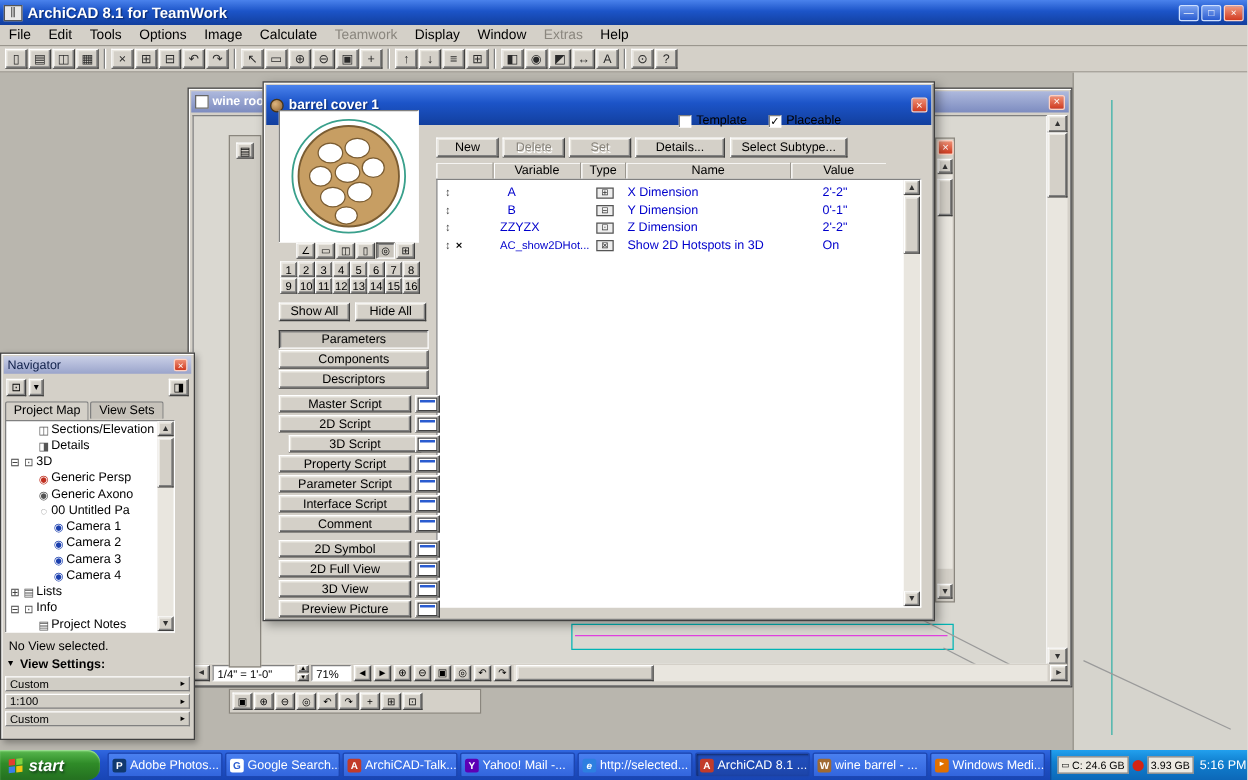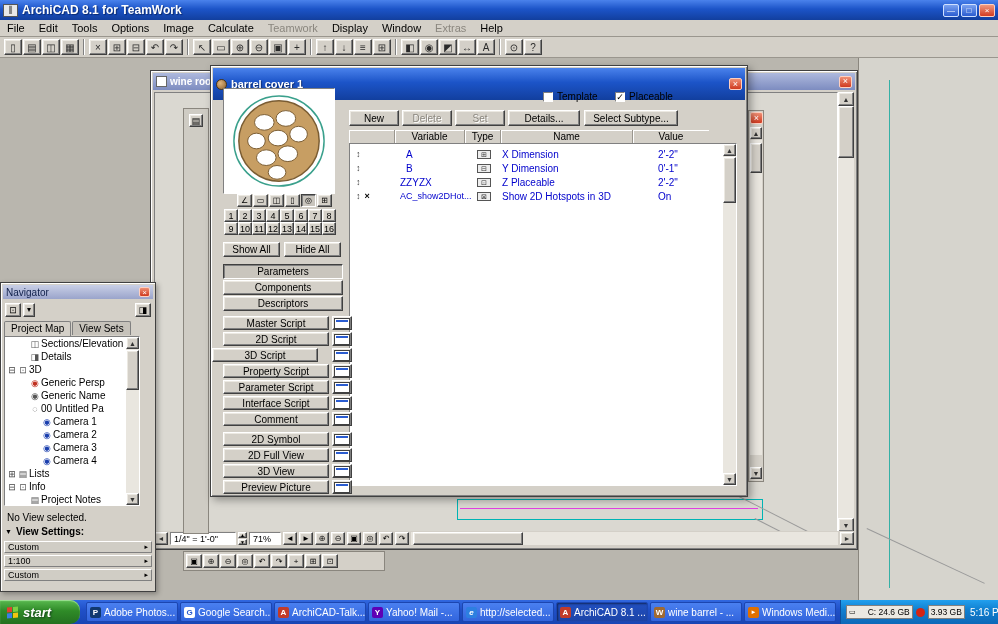--- a/index.html
+++ b/index.html
@@ -33,21 +33,21 @@
   .trow .exp{width:10px;font-size:9px;color:#444;text-align:center;flex:0 0 10px}
   .trow .tico{width:12px;font-size:9px;color:#555;text-align:center;flex:0 0 12px}
   .ic-b{color:#1b3fae!important}.ic-r{color:#c03020!important}
   .d0{padding-left:2px}.d1{padding-left:14px}.d2{padding-left:26px}
   .tab{border:1px solid #808080;border-bottom:none;border-radius:2px 2px 0 0;background:#c6c2ba;padding:1px 6px;font-size:10px;margin-right:1px}
   .tab.active{background:#d4d0c8;position:relative;top:1px;padding-bottom:2px}
   .vs-row{position:absolute;left:3px;width:148px;height:12px;background:#d0cdc5;border:1px solid;border-color:#fff #808080 #808080 #fff;display:flex;align-items:center;font-size:9px;padding:0 3px}
   .task{position:absolute;top:2px;width:92px;height:20px;background:linear-gradient(#4a80f0,#3265dd);border:1px solid #1c46b0;border-radius:2px;color:#fff;font-size:10px;display:flex;align-items:center;gap:3px;padding:0 3px;white-space:nowrap;overflow:hidden}
   .task.active{background:linear-gradient(#2250c0,#1c44a8);box-shadow:inset 1px 1px 2px rgba(0,0,0,.5)}
   .tico-sq{width:11px;height:11px;border-radius:2px;font-size:8px;font-weight:bold;color:#fff;display:flex;align-items:center;justify-content:center;flex:0 0 11px}
-  .badge{background:#ece9e2;border:1px solid #808080;font-size:8.5px;height:14px;display:flex;align-items:center;gap:12px;padding:0 2px;color:#000;white-space:nowrap}
+  .badge{background:#ece9e2;border:1px solid #808080;font-size:8.5px;height:14px;display:flex;align-items:center;gap:2px;padding:0 2px;color:#000;white-space:nowrap}
   .cbox{width:10px;height:10px;background:#fff;border:1px solid;border-color:#808080 #fff #fff #808080;display:flex;align-items:center;justify-content:center;font-size:9px}
 </style>
 </head>
 <body>
 
 <div id="screen">
 
   <div class="abs flex titlebar-main" style="left:0;top:0;width:998px;height:20px;padding:0 3px">
     <span style="width:15px;height:13px;background:#e8e8e8;border:1px solid #555;margin-right:4px;display:flex;align-items:center;justify-content:center;font-size:9px;color:#333">⫼</span>
     <span style="font-weight:bold;font-size:12px;text-shadow:1px 1px 1px #0a2a70">ArchiCAD 8.1 for TeamWork</span>
@@ -210,21 +210,21 @@
             <span>3D</span>
           </div>
         <div class="trow d1">
             <span class="exp"></span>
             <span class="tico ic-r">◉</span>
             <span>Generic Persp</span>
           </div>
         <div class="trow d1">
             <span class="exp"></span>
             <span class="tico">◉</span>
-            <span>Generic Name</span>
+            <span>Generic Axono</span>
           </div>
         <div class="trow d1">
             <span class="exp"></span>
             <span class="tico">◌</span>
             <span>00 Untitled Pa</span>
           </div>
         <div class="trow d2">
             <span class="exp"></span>
             <span class="tico ic-b">◉</span>
             <span>Camera 1</span>
@@ -356,21 +356,21 @@
             <span class="bluetxt" style="padding-left:24px">0'-1"</span>
           </div>
           <div class="prow">
             <span class="flex" style="padding-left:6px;gap:4px;color:#404040;font-size:9px">
                 <span>↕</span>
               </span>
             <span class="bluetxt" style="padding-left:4px">ZZYZX</span>
             <span class="flex" style="justify-content:center">
                 <span class="typico">⊡</span>
               </span>
-            <span class="bluetxt">Z Placeable</span>
+            <span class="bluetxt">Z Dimension</span>
             <span class="bluetxt" style="padding-left:24px">2'-2"</span>
           </div>
           <div class="prow">
             <span class="flex" style="padding-left:6px;gap:4px;color:#404040;font-size:9px">
                 <span>↕</span>
                 <span style="color:#000;font-weight:bold">×</span>
               </span>
             <span class="bluetxt" style="padding-left:4px;font-size:9px">AC_show2DHot...</span>
             <span class="flex" style="justify-content:center">
                 <span class="typico">⊠</span>
@@ -423,21 +423,21 @@
     <div class="btn abs" style="left:12px;top:230px;width:120px;height:15px;font-size:10px">Descriptors</div>
 
     <div class="btn abs" style="left:12px;top:250px;width:106px;height:14px;font-size:10px">Master Script</div>
     <div class="btn abs" style="left:121px;top:250px;width:20px;height:14px">
         <span class="winico"></span>
       </div>
     <div class="btn abs" style="left:12px;top:266px;width:106px;height:14px;font-size:10px">2D Script</div>
     <div class="btn abs" style="left:121px;top:266px;width:20px;height:14px">
         <span class="winico"></span>
       </div>
-    <div class="btn abs" style="left:1px;top:282px;width:106px;height:14px;font-size:10px">3D Script</div>
+    <div class="btn abs" style="left:20px;top:282px;width:106px;height:14px;font-size:10px">3D Script</div>
     <div class="btn abs" style="left:121px;top:282px;width:20px;height:14px">
         <span class="winico"></span>
       </div>
     <div class="btn abs" style="left:12px;top:298px;width:106px;height:14px;font-size:10px">Property Script</div>
     <div class="btn abs" style="left:121px;top:298px;width:20px;height:14px">
         <span class="winico"></span>
       </div>
     <div class="btn abs" style="left:12px;top:314px;width:106px;height:14px;font-size:10px">Parameter Script</div>
     <div class="btn abs" style="left:121px;top:314px;width:20px;height:14px">
         <span class="winico"></span>

